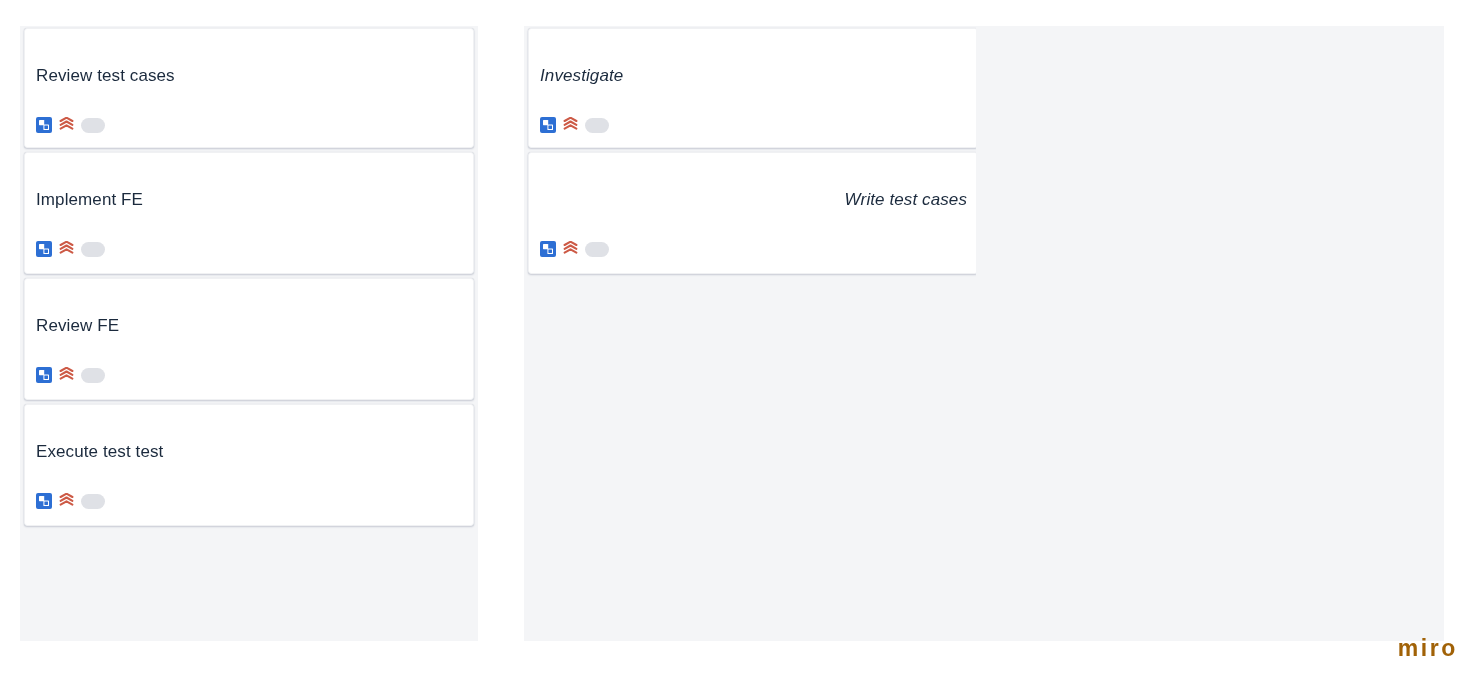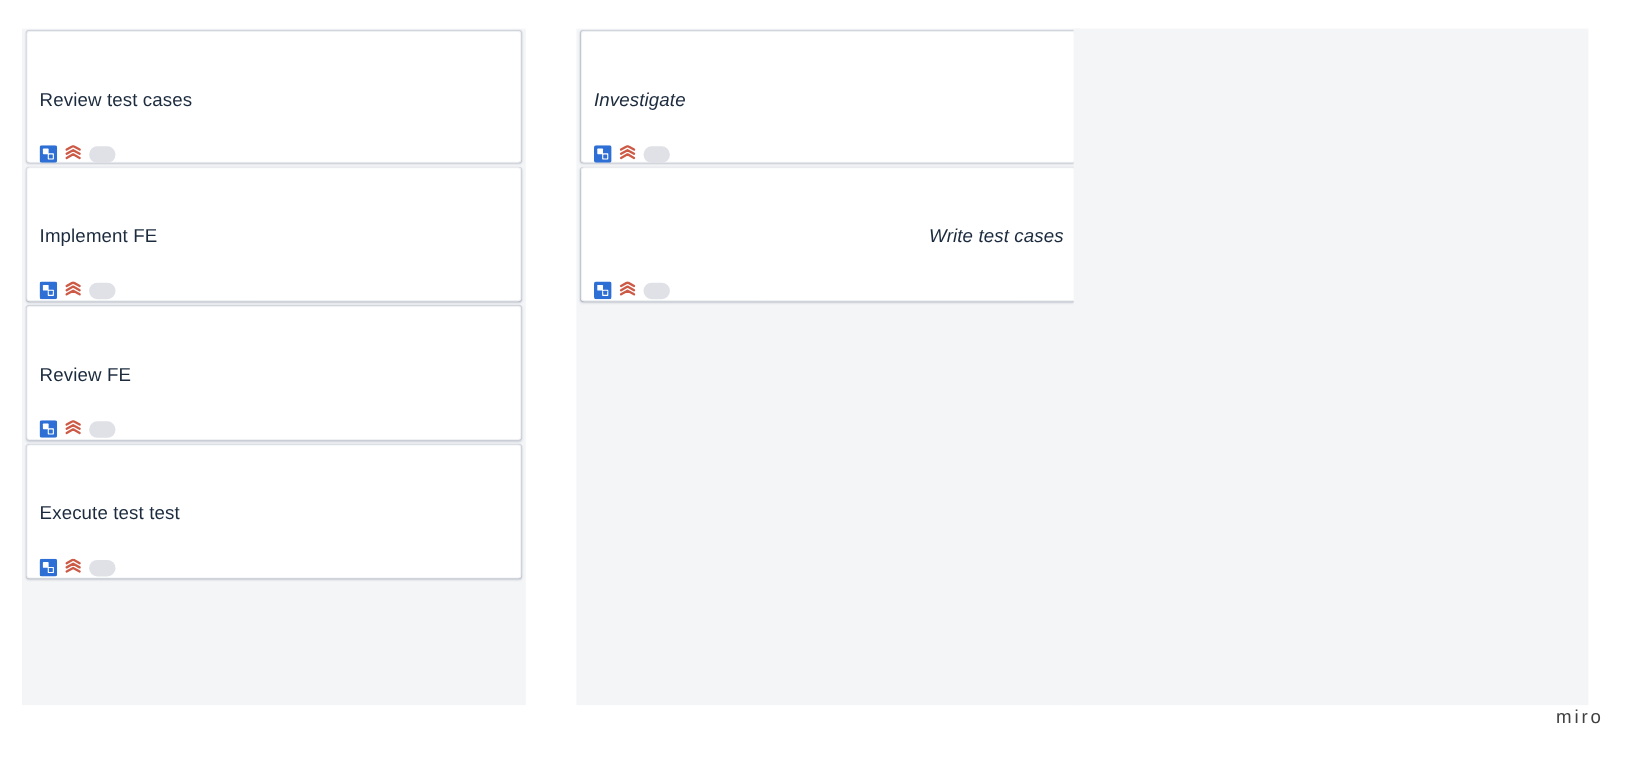--- a/index.html
+++ b/index.html
@@ -50,21 +50,21 @@
     box-shadow: 0 1px 2px rgba(9, 30, 66, 0.18), 0 0 1px rgba(9, 30, 66, 0.16);
     padding: 0 10px;
     margin-bottom: 4px;
   }
 
   .card-title {
     color: #1b2a3d;
     font-size: 17px;
     line-height: 22px;
     letter-spacing: 0.1px;
-    padding-top: 51px;
+    padding-top: 36px;
     padding-left: 1px;
     white-space: nowrap;
   }
 
   .card-meta {
     display: flex;
     align-items: center;
     gap: 7px;
     padding-top: 30px;
     padding-bottom: 14px;
@@ -90,24 +90,24 @@
     height: 15px;
     border-radius: 9px;
     background: #dfe1e6;
     flex: 0 0 auto;
   }
 
   .watermark {
     position: absolute;
     right: 22px;
     bottom: 36px;
-    color: #404040;
-    font-size: 17px;
+    color: #a16207;
+    font-size: 23px;
     letter-spacing: 2.6px;
-    font-weight: 400;
+    font-weight: 700;
     user-select: none;
   }
 </style>
 </head>
 <body>
 
 <div class="board">
 
   <div class="column" id="col-0">
     <div class="column-cards">

